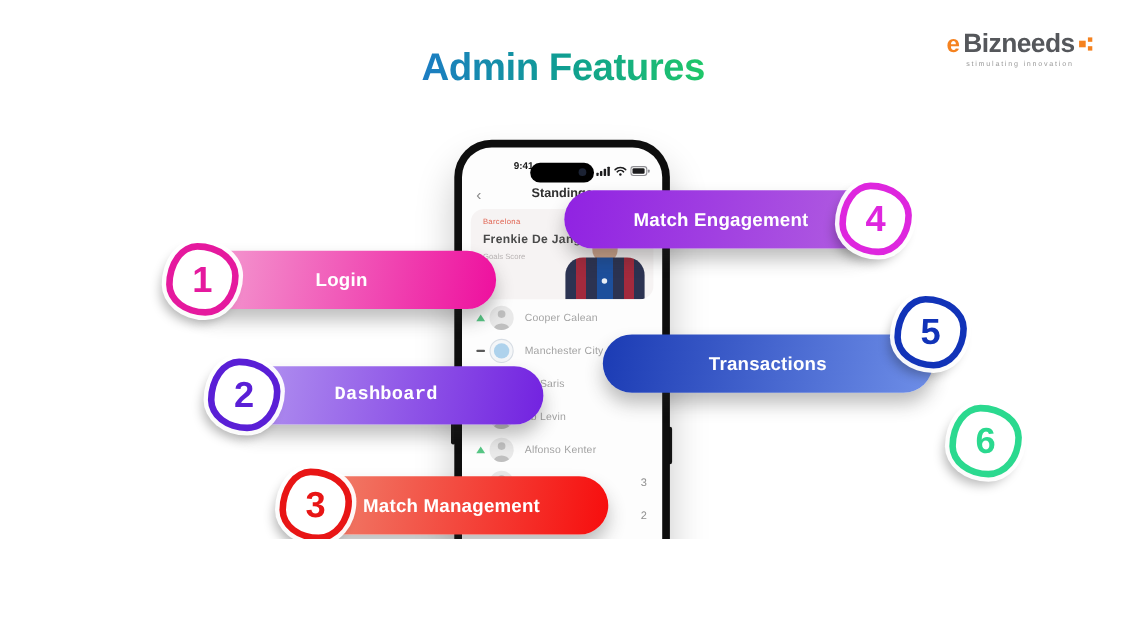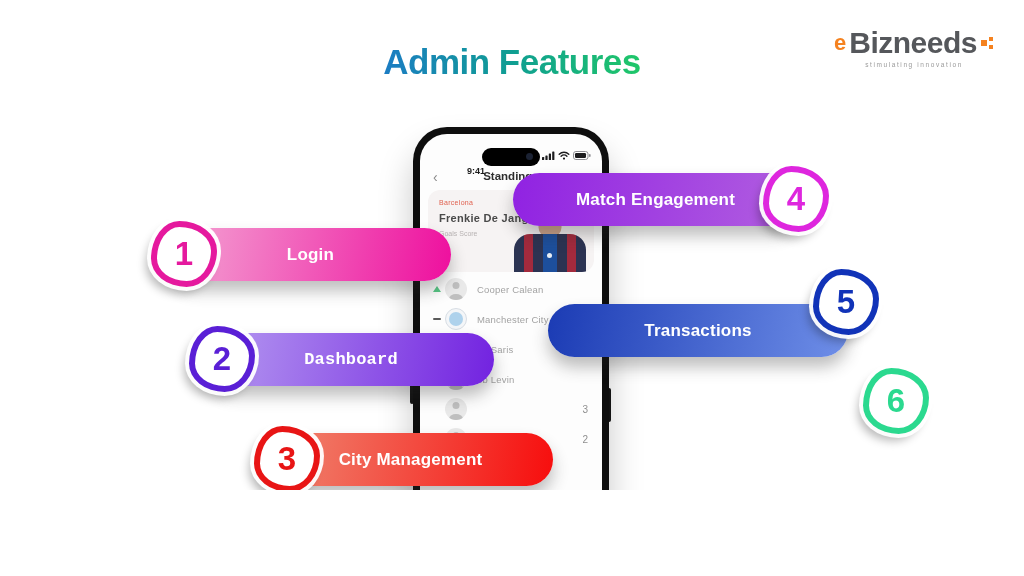--- a/index.html
+++ b/index.html
@@ -11,42 +11,42 @@
     position:absolute; top:42px; left:0; width:100%;
     text-align:center; font-size:35px; font-weight:800; letter-spacing:-0.5px;
     background:linear-gradient(90deg,#2563e8 28%,#0f9e92 50%,#27d957 68%);
     -webkit-background-clip:text; background-clip:text; color:transparent;
   }
 
   
   .logo { position:absolute; top:26px; right:30px; text-align:center; }
   .logo-row { display:flex; align-items:center; gap:3px; }
   .logo-e { color:#f5821f; font-size:22px; font-weight:700; }
-  .logo-rest { color:#55575b; font-size:30px; font-weight:700; letter-spacing:-0.5px; }
+  .logo-rest { color:#55575b; font-size:24px; font-weight:700; letter-spacing:-0.5px; }
   .logo-mark { position:relative; width:13px; height:14px; margin-left:1px; }
   .logo-mark i { position:absolute; background:#f5821f; display:block; }
   .logo-mark .sq1 { width:6px; height:6px; left:0; top:4px; }
   .logo-mark .sq2 { width:4px; height:4px; left:8px; top:1px; }
   .logo-mark .sq3 { width:4px; height:4px; left:8px; top:9px; }
   .logo-tagline { margin-top:1px; font-size:6.5px; letter-spacing:1.6px; color:#9a9a9a; }
 
   
   .phone { position:absolute; left:413px; top:127px; width:196px; height:414px;
     background:#0e0e0e; border-radius:34px; z-index:1;
     box-shadow:0 22px 35px rgba(0,0,0,0.22); }
   .side-btn { position:absolute; background:#151515; border-radius:2px; z-index:0; }
   .btn-vol1 { left:410px; top:350px; width:4px; height:20px; }
   .btn-vol2 { left:410px; top:378px; width:4px; height:26px; }
   .btn-power { left:607px; top:388px; width:4px; height:34px; }
   .screen { position:absolute; left:7px; top:7px; right:7px; bottom:7px;
     background:#fdfdfd; border-radius:27px; overflow:hidden; }
 
   
   .statusbar { position:absolute; top:12px; left:0; right:0; height:20px; }
-  .time { position:absolute; left:15px; top:20px; font-size:9px; font-weight:700; color:#1a1a1a;padding-left:32px; }
+  .time { position:absolute; left:15px; top:0; font-size:9px; font-weight:700; color:#1a1a1a;padding-left:32px; }
   .island { position:absolute; left:50%; transform:translateX(-50%); top:2px;
     width:58px; height:18px; background:#000; border-radius:10px; }
   .island .cam { position:absolute; right:7px; top:5px; width:7px; height:7px;
     border-radius:50%; background:#1b2233; }
   .status-icons { position:absolute; right:11px; top:5px; display:flex; gap:3px; align-items:center; }
 
   
   .app-header { position:absolute; top:36px; left:0; right:0; height:18px; }
   .back-chevron { position:absolute; left:13px; top:0; font-size:14px; color:#8a8a8a; line-height:14px; }
   .app-title { text-align:center; font-size:11.5px; font-weight:700; color:#2e2e2e; }
@@ -216,20 +216,28 @@
           <span class="row-name">do Saris</span>
           <span class="row-score">4</span>
         </div>
         <div class="row">
           <span class="chg"></span>
           <span class="avatar"></span>
           <span class="row-name">ob Levin</span>
           <span class="row-score"></span>
         </div>
         <div class="row">
+          <span class="chg">
+              <span class="up-ind"></span>
+            </span>
+          <span class="avatar"></span>
+          <span class="row-name">Alfonso Kenter</span>
+          <span class="row-score"></span>
+        </div>
+        <div class="row">
           <span class="chg"></span>
           <span class="avatar"></span>
           <span class="row-name"></span>
           <span class="row-score">3</span>
         </div>
         <div class="row">
           <span class="chg"></span>
           <span class="avatar"></span>
           <span class="row-name"></span>
           <span class="row-score">2</span>
@@ -265,21 +273,21 @@
     </div>
   </div>
 
   <div class="pill p1">
       <span>Login</span>
     </div>
   <div class="pill p2">
       <span>Dashboard</span>
     </div>
   <div class="pill p3">
-      <span>City Management</span>
+      <span>Match Management</span>
     </div>
   <div class="pill p4">
       <span>Match Engagement</span>
     </div>
   <div class="pill p5">
       <span>Transactions</span>
     </div>
 
   <div class="badge b1">1</div>
   <div class="badge b2">2</div>

